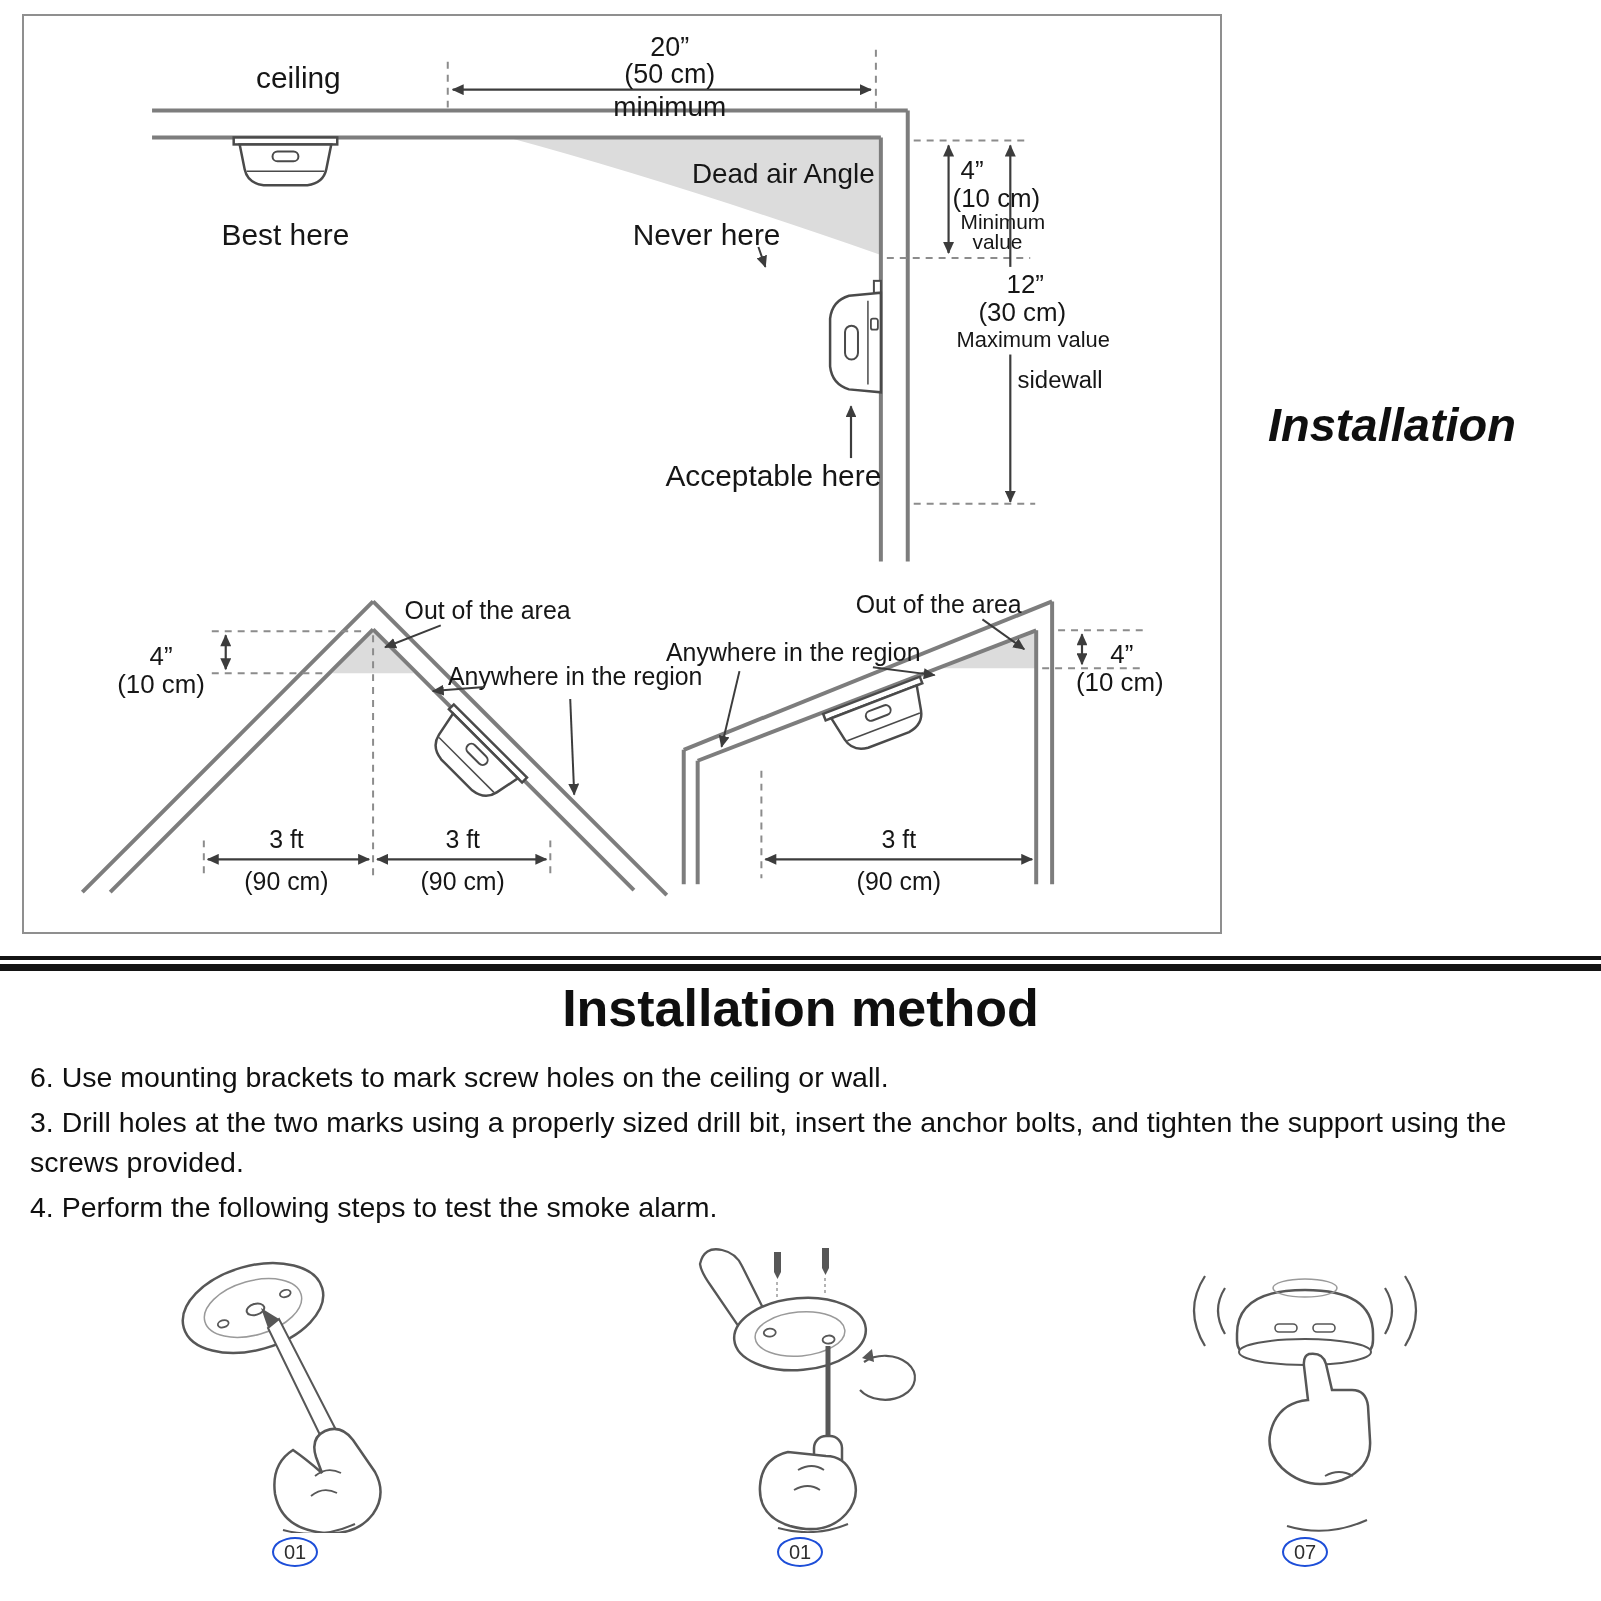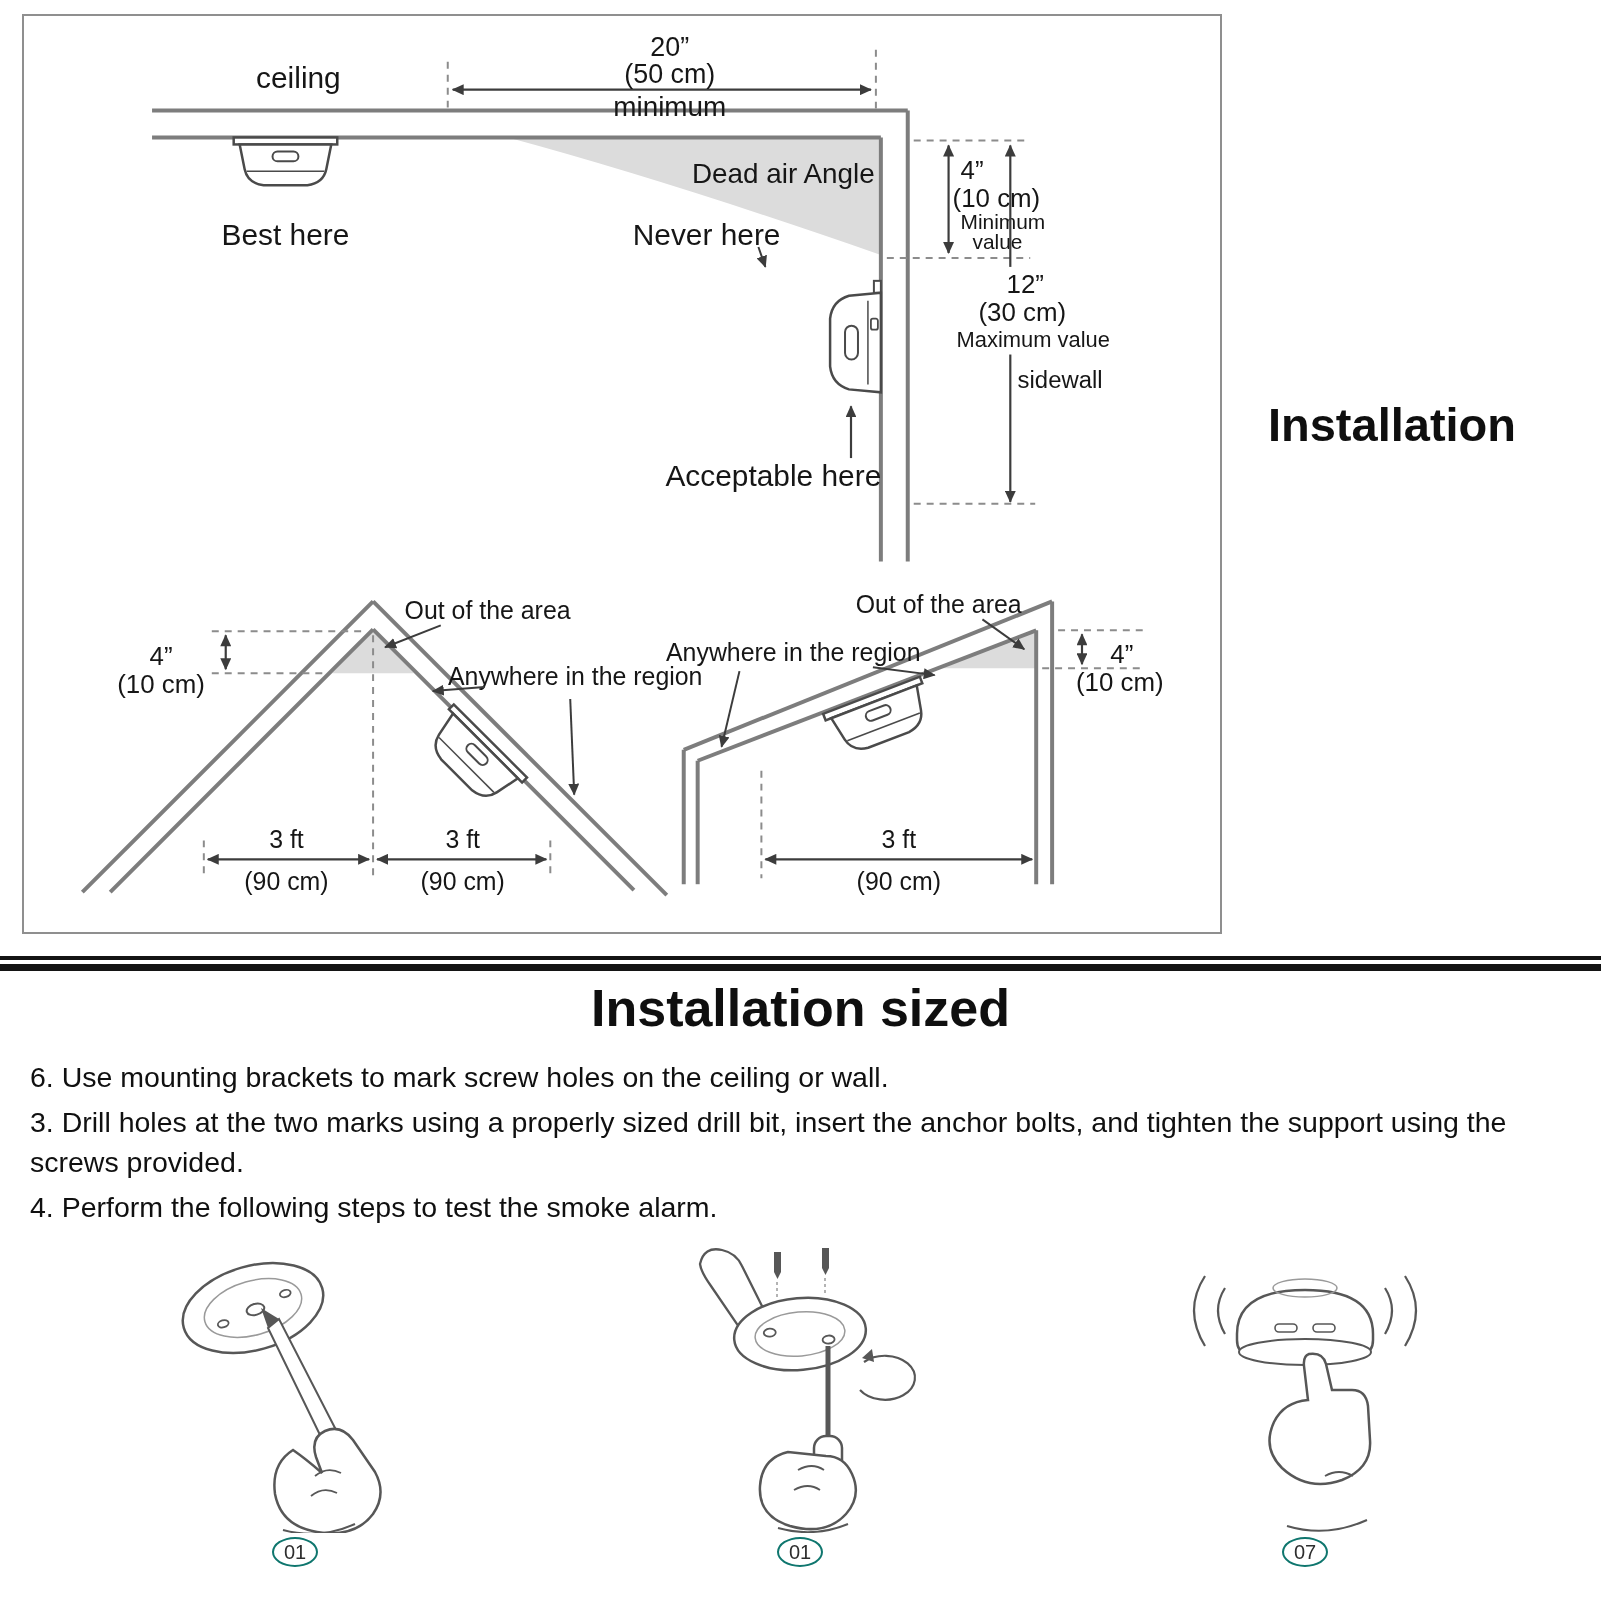--- a/index.html
+++ b/index.html
@@ -7,21 +7,21 @@
     width:1601px; height:1601px; position:relative;
     font-family:"Liberation Sans", sans-serif; color:#161616;
   }
   .pos-box {
     position:absolute; left:22px; top:14px; width:1200px; height:920px;
     border:2px solid #8f8f8f; box-sizing:border-box; background:#fff;
   }
   .pos-box svg { display:block; }
   .pos-title {
     position:absolute; left:1234px; top:398px; width:316px;
-    font-size:47px; font-weight:700; line-height:1.16; text-align:center; color:#0f0f0f;
+    font-size:47px; font-weight:700; line-height:1.16; text-align:center; color:#0f0f0f;font-style:italic;
   }
   .divider {
     position:absolute; left:0; top:956px; width:1601px; height:4px;
     border-top:4px solid #141414; border-bottom:7px solid #141414; box-sizing:content-box;
   }
   .method-title {
     position:absolute; top:978px; left:0; width:1601px; text-align:center;
     font-size:52px; font-weight:700; margin:0; color:#0f0f0f;
   }
   .steps {
@@ -30,21 +30,21 @@
   }
   .steps p { margin:6px 0; }
   .figures {
     position:absolute; top:1238px; left:160px; width:1280px;
     display:flex; justify-content:space-between;
   }
   .figure { width:270px; text-align:center; }
   .figure svg { display:block; margin:0 auto; }
   .fig-label {
     display:inline-block; margin-top:4px; font-size:20px; color:#2e2e2e;
-    border:2px solid #0f766e; border-radius:50%; padding:3px 10px; line-height:1;
+    border:2px solid #1d4ed8; border-radius:50%; padding:3px 10px; line-height:1;
   }
   svg text { fill:#161616; font-family:"Liberation Sans", sans-serif; }
 </style>
 </head>
 <body>
 
 <div class="pos-box">
 <svg viewBox="0 0 1200 920" width="1196" height="916">
   <defs>
     <marker id="mE" markerWidth="13" markerHeight="11" refX="11" refY="5.5" orient="auto" markerUnits="userSpaceOnUse">
@@ -195,21 +195,21 @@
   </g>
 </svg>
 </div>
 
 <div class="pos-title">
   <div>Installation</div>
 </div>
 
 <div class="divider"></div>
 
-<h1 class="method-title">Installation sized</h1>
+<h1 class="method-title">Installation method</h1>
 
 <div class="steps">
   <p>6. Use mounting brackets to mark screw holes on the ceiling or wall.</p>
   <p>3. Drill holes at the two marks using a properly sized drill bit, insert the anchor bolts, and tighten the support using the screws provided.</p>
   <p>4. Perform the following steps to test the smoke alarm.</p>
 </div>
 
 <div class="figures">
 
   <div class="figure">

